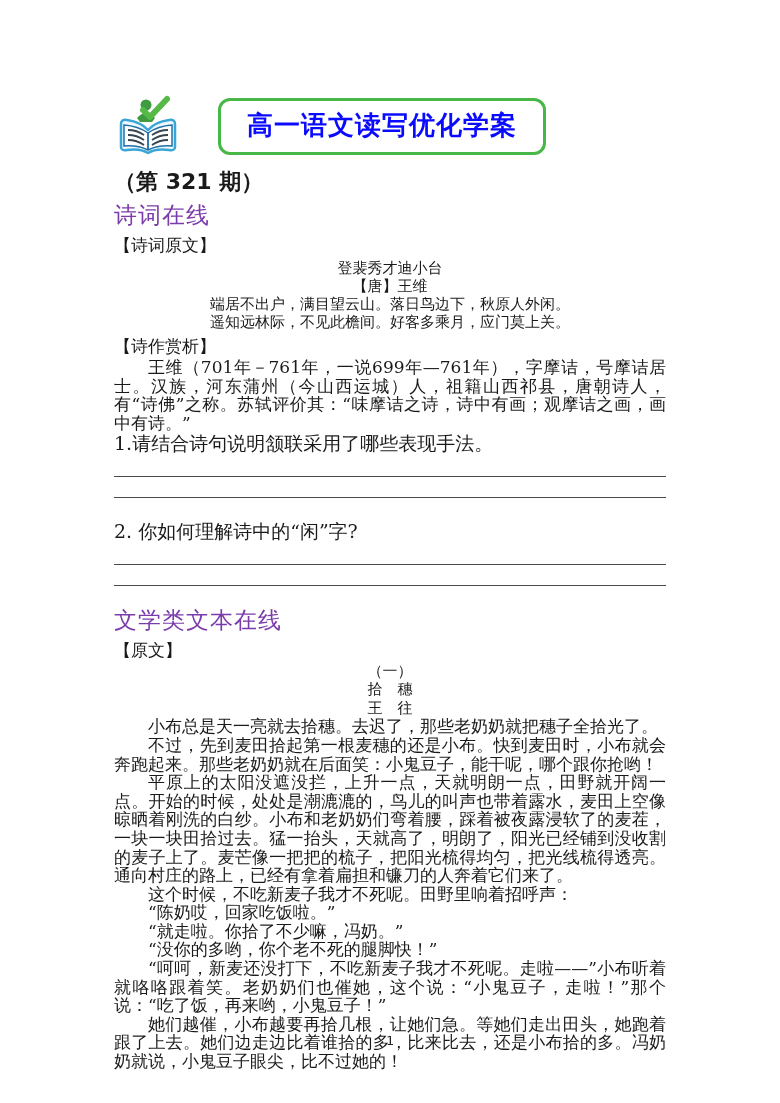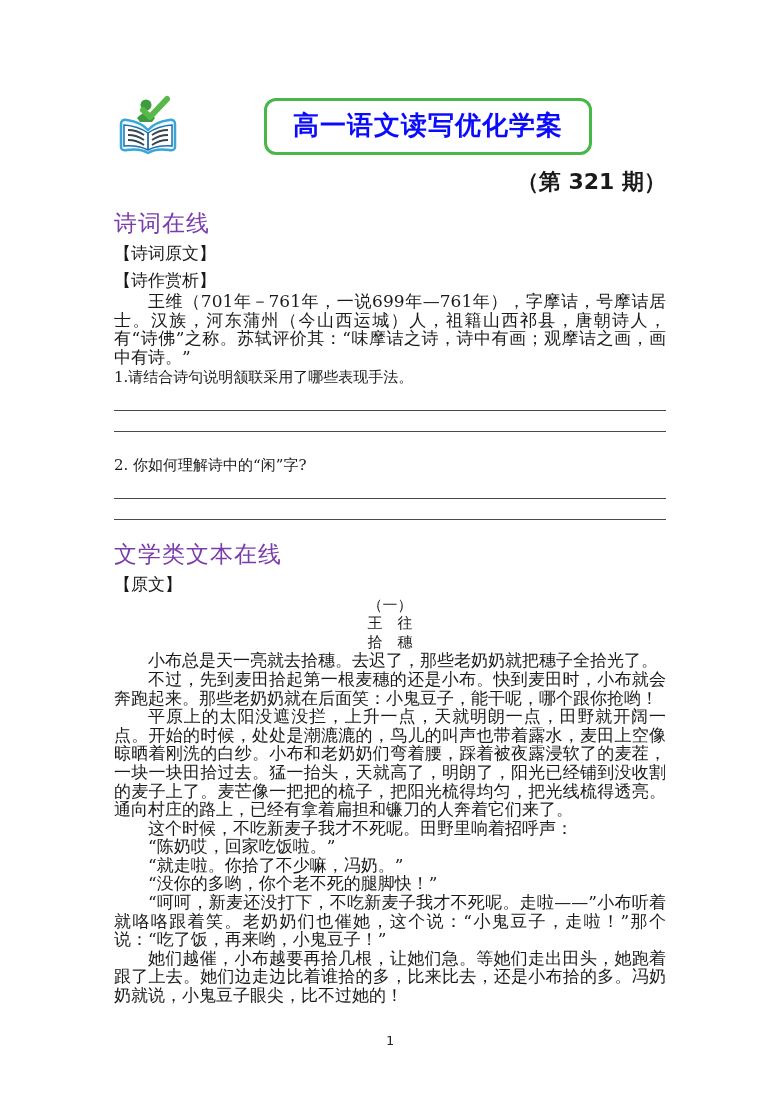--- a/index.html
+++ b/index.html
@@ -9,67 +9,67 @@
     width: 780px;
     height: 1103px;
     margin: 0 auto;
     background: #ffffff;
     font-family: "DejaVu Serif", "Liberation Serif", serif;
     color: #1a1a1a;
     padding: 94px 114px 0 114px;
     overflow: hidden;
   }
   
-  .header { display: flex; align-items: center; gap: 46px; }
+  .header { display: flex; align-items: center; }
   .logo { width: 68px; height: 64px; flex: 0 0 auto; }
   .title-box {
     margin-left: 36px;
     border: 3px solid #47b847;
     border-radius: 12px;
     padding: 7px 26px 9px 26px;
     background: #ffffff;
   }
   .title-text {
     color: #0a0aff;
     font-weight: bold;
     font-size: 26px;
     letter-spacing: 1px;
     font-family: "DejaVu Sans", "Liberation Sans", sans-serif;
     white-space: nowrap;
   }
   .issue {
-    text-align: right;
+    text-align: left;
     font-weight: bold;
     font-size: 22px;
     font-family: "DejaVu Sans", "Liberation Sans", sans-serif;
     margin-top: 10px;
     line-height: 28px;
   }
   
   .section-heading {
     color: #7a3bab;
     font-size: 23px;
     font-weight: normal;
     line-height: 30px;
-    margin-top: 12px;
+    margin-top: 4px;
     letter-spacing: 1px;
   }
   .section-heading.second { margin-top: 19px; }
   .label {
     font-weight: normal;
     font-size: 17px;
     line-height: 23px;
     margin-top: 4px;
     font-family: "DejaVu Sans", "Liberation Sans", sans-serif;
   }
   .poem { text-align: center; font-size: 15px; line-height: 18px; margin-top: 2px; }
   .poem div { line-height: 18px; }
   .body-text { font-size: 17px; line-height: 18.6px; text-align: justify; }
   .indent { text-indent: 2em; }
-  .question { font-size: 15px; line-height: 18.6px; margin-top: 2px; }
+  .question { font-size: 19px; line-height: 18.6px; margin-top: 2px; }
   .answer-line { height: 21px; border-bottom: 1px solid #4a4a4a; }
   .answer-line.first { height: 24px; }
   .center { text-align: center; }
   .story-head { font-size: 15px; line-height: 18.6px; }
   .footer {
     position: absolute;
     left: 0; bottom: 55px;
     width: 100%;
     text-align: center;
     font-size: 13px;
@@ -107,40 +107,46 @@
       <span class="title-text">高一语文读写优化学案</span>
     </div>
   </div>
 
   <div class="issue">（第 321 期）</div>
 
   <h2 class="section-heading">诗词在线</h2>
 
   <div class="label">【诗词原文】</div>
 
+  <div class="poem">
+    <div>登裴秀才迪小台</div>
+    <div>【唐】王维</div>
+    <div>端居不出户，满目望云山。落日鸟边下，秋原人外闲。</div>
+    <div>遥知远林际，不见此檐间。好客多乘月，应门莫上关。</div>
+  </div>
 
   <div class="label">【诗作赏析】</div>
   <p class="body-text indent">王维（701年－761年，一说699年—761年），字摩诘，号摩诘居士。汉族，河东蒲州（今山西运城）人，祖籍山西祁县，唐朝诗人，有“诗佛”之称。苏轼评价其：“味摩诘之诗，诗中有画；观摩诘之画，画中有诗。”</p>
 
 
   <div class="question">1.请结合诗句说明颔联采用了哪些表现手法。</div>
   <div class="answer-line first"></div>
   <div class="answer-line"></div>
 
   <div class="question" style="margin-top:24px;">2. 你如何理解诗中的“闲”字?</div>
   <div class="answer-line first"></div>
   <div class="answer-line"></div>
 
   <h2 class="section-heading second">文学类文本在线</h2>
 
   <div class="label">【原文】</div>
 
   <div class="story-head center">（一）</div>
+  <div class="story-head center">拾　穗</div>
   <div class="story-head center">王　往</div>
-  <div class="story-head center">拾　穗</div>
 
   <p class="body-text indent">小布总是天一亮就去拾穗。去迟了，那些老奶奶就把穗子全拾光了。</p>
   <p class="body-text indent">不过，先到麦田拾起第一根麦穗的还是小布。快到麦田时，小布就会奔跑起来。那些老奶奶就在后面笑：小鬼豆子，能干呢，哪个跟你抢哟！</p>
   <p class="body-text indent">平原上的太阳没遮没拦，上升一点，天就明朗一点，田野就开阔一点。开始的时候，处处是潮漉漉的，鸟儿的叫声也带着露水，麦田上空像晾晒着刚洗的白纱。小布和老奶奶们弯着腰，踩着被夜露浸软了的麦茬，一块一块田拾过去。猛一抬头，天就高了，明朗了，阳光已经铺到没收割的麦子上了。麦芒像一把把的梳子，把阳光梳得均匀，把光线梳得透亮。通向村庄的路上，已经有拿着扁担和镰刀的人奔着它们来了。</p>
   <p class="body-text indent">这个时候，不吃新麦子我才不死呢。田野里响着招呼声：</p>
   <p class="body-text indent">“陈奶哎，回家吃饭啦。”</p>
   <p class="body-text indent">“就走啦。你拾了不少嘛，冯奶。”</p>
   <p class="body-text indent">“没你的多哟，你个老不死的腿脚快！”</p>
   <p class="body-text indent">“呵呵，新麦还没打下，不吃新麦子我才不死呢。走啦——”小布听着就咯咯跟着笑。老奶奶们也催她，这个说：“小鬼豆子，走啦！”那个说：“吃了饭，再来哟，小鬼豆子！”</p>
   <p class="body-text indent">她们越催，小布越要再拾几根，让她们急。等她们走出田头，她跑着跟了上去。她们边走边比着谁拾的多，比来比去，还是小布拾的多。冯奶奶就说，小鬼豆子眼尖，比不过她的！</p>

